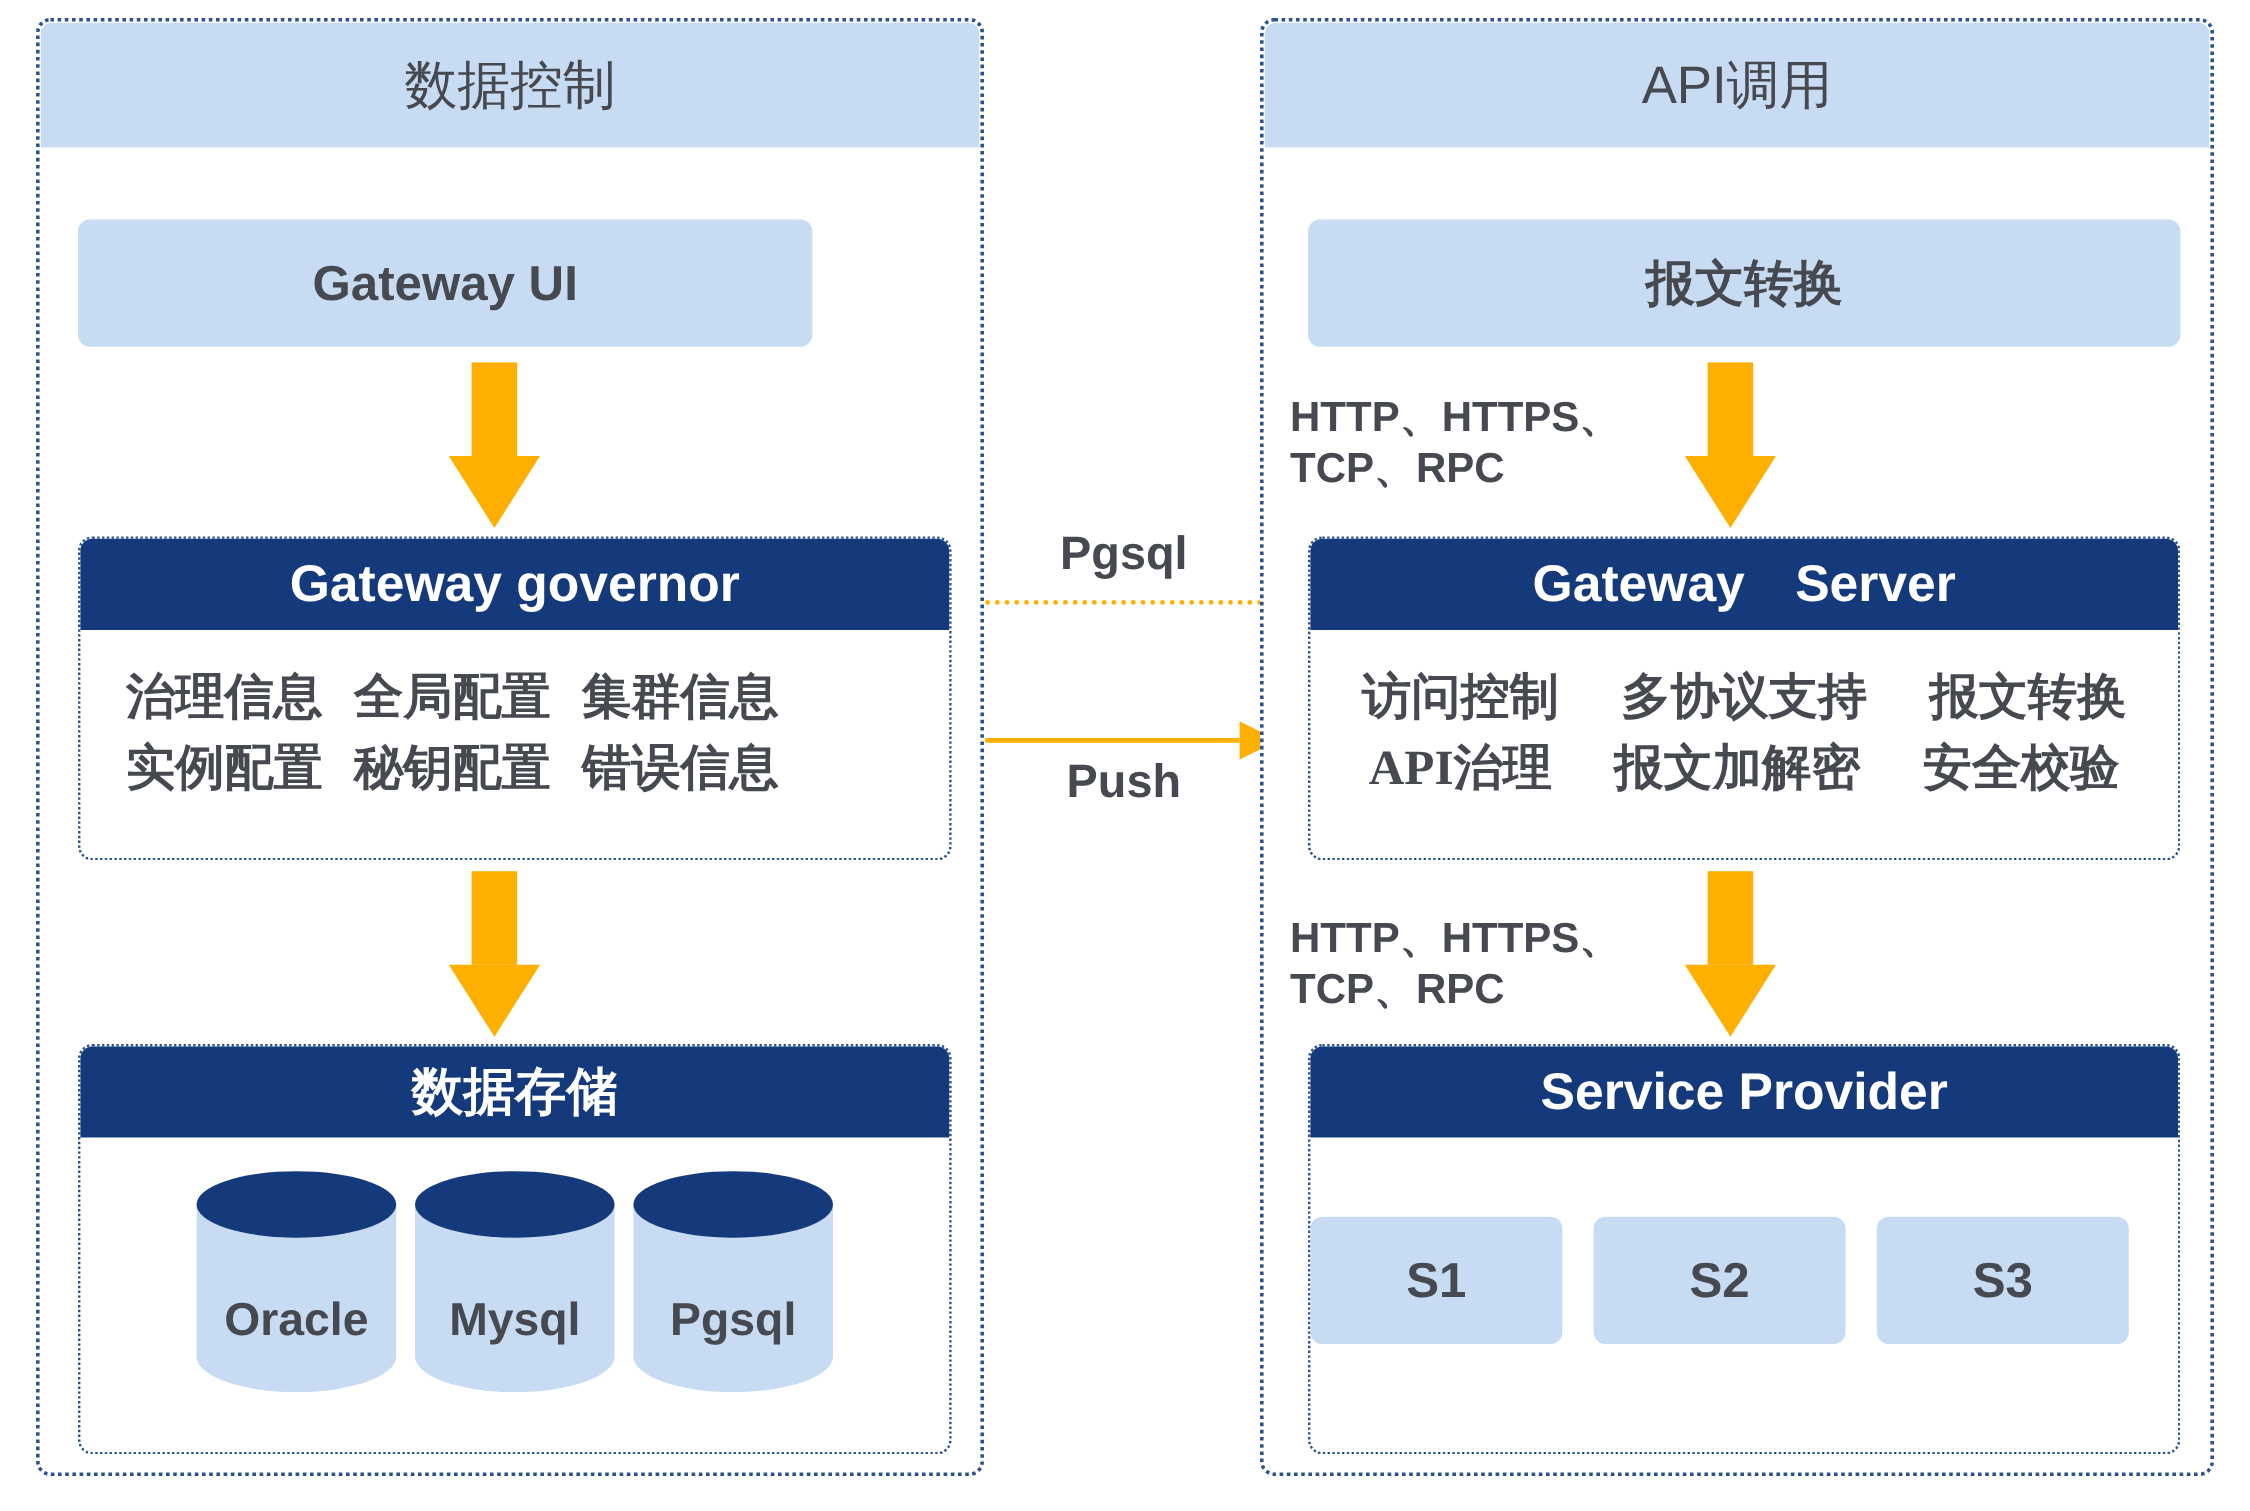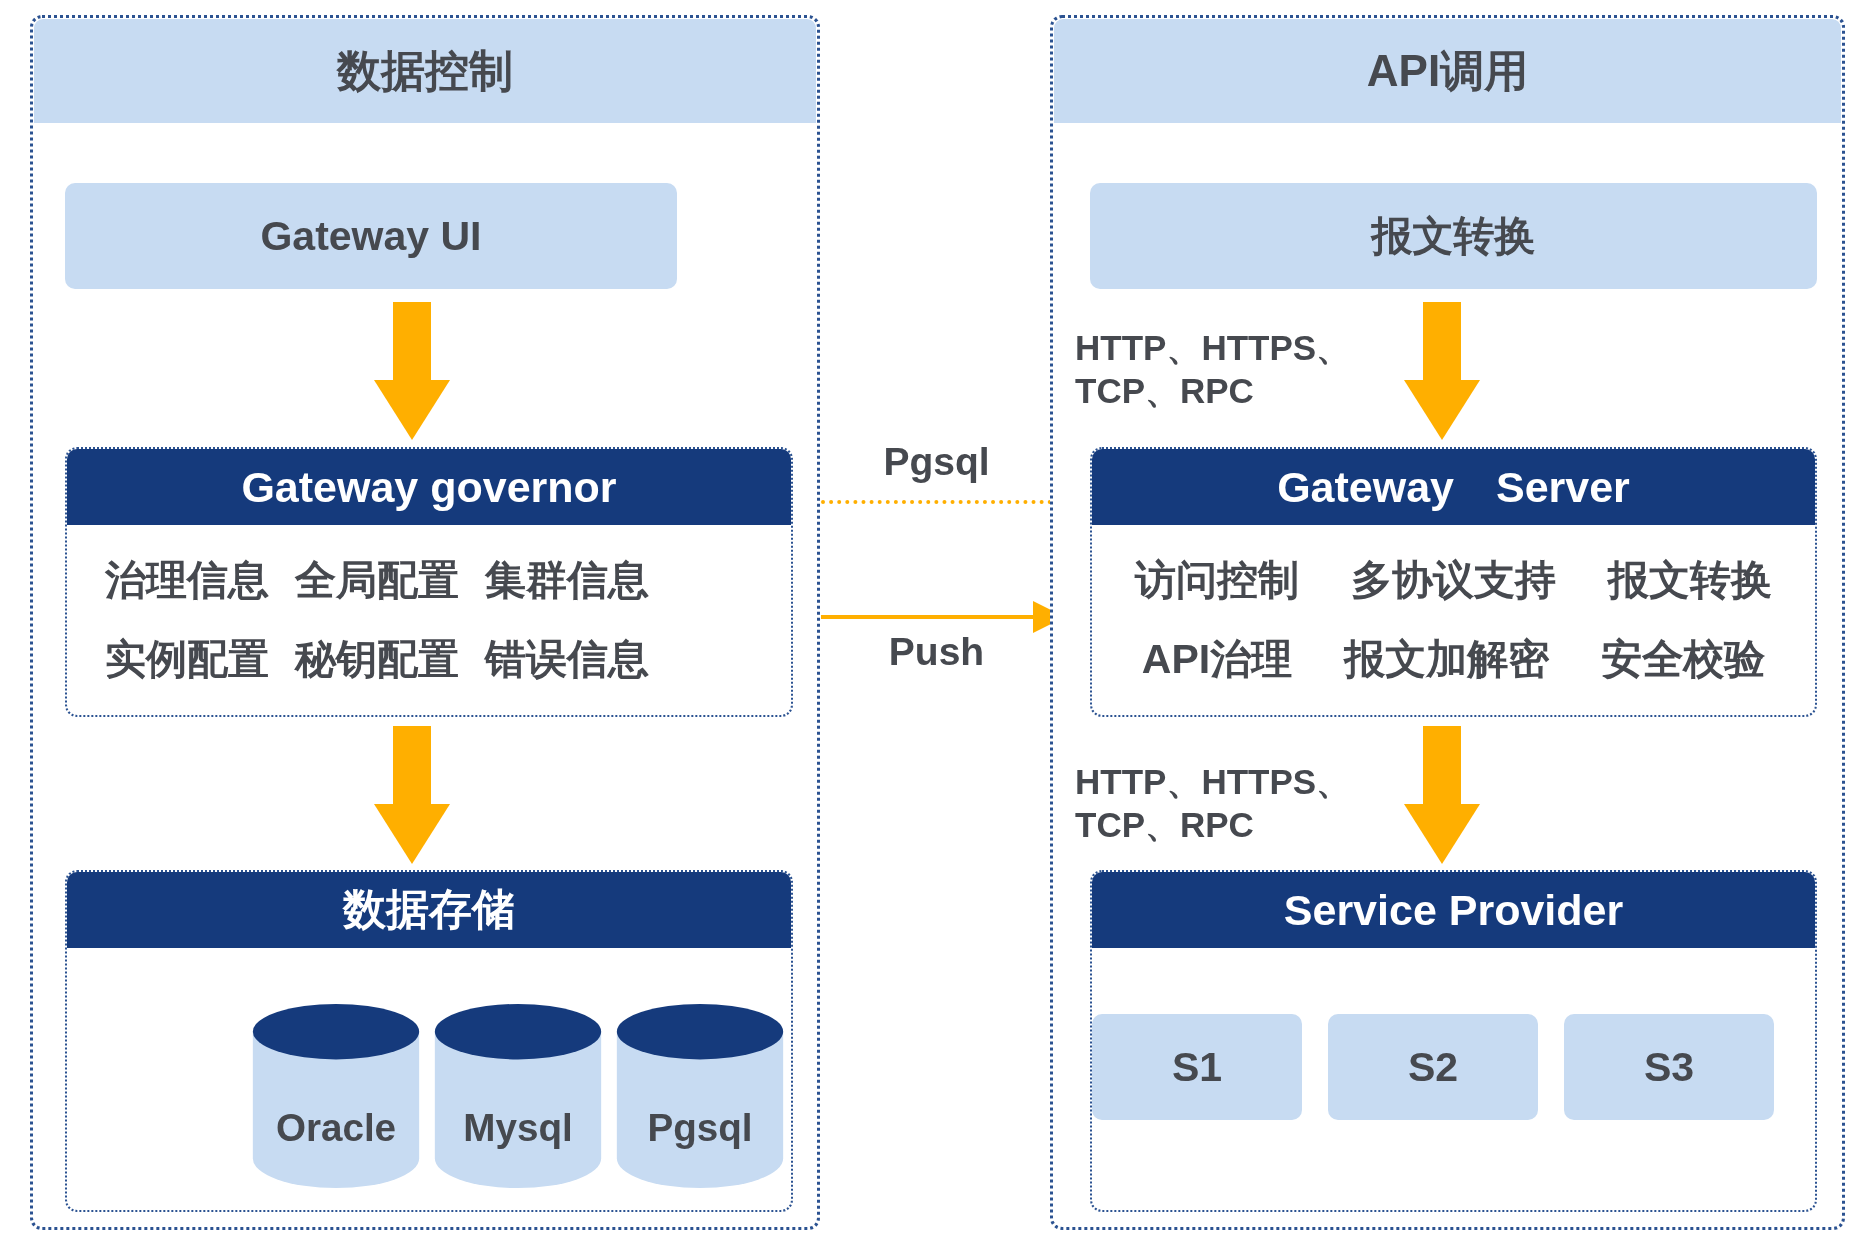--- a/index.html
+++ b/index.html
@@ -16,50 +16,50 @@
     font-family:"Liberation Sans","DejaVu Sans",sans-serif;color:var(--text);
   }
   .panel{
     position:absolute;border:3px dotted var(--border);border-radius:12px;
     box-sizing:border-box;background:#fff;
   }
   .band{
     position:absolute;left:1px;right:1px;top:1px;height:104px;
     background:var(--light_blue);border-radius:9px 9px 0 0;
     display:flex;align-items:center;justify-content:center;
-    font-size:44px;font-weight:bold;color:var(--text);
+    font-size:44px;font-weight:normal;color:var(--text);
   }
   .lightbox{
     position:absolute;background:var(--light_blue);border-radius:10px;
     display:flex;align-items:center;justify-content:center;
     font-size:41px;font-weight:600;color:var(--text);
   }
   .compound{
     position:absolute;border:2px dotted var(--border);border-radius:12px;
     box-sizing:border-box;background:#fff;
   }
   .c-header{
     height:76px;background:var(--navy);border-radius:10px 10px 0 0;
     display:flex;align-items:center;justify-content:center;
     color:var(--white);font-size:43px;font-weight:600;
   }
   .wide-space{word-spacing:30px;}
-  .rows{padding-top:28px;display:flex;flex-direction:column;gap:24px;}
+  .rows{padding-top:28px;display:flex;flex-direction:column;gap:4px;font-family:Liberation Serif, serif;}
   .row{display:flex;font-size:41px;font-weight:bold;color:var(--text);}
   .row.left{justify-content:flex-start;padding-left:38px;gap:26px;}
   .row.center{justify-content:center;gap:52px;}
   .arrow-down{position:absolute;width:76px;}
   .arrow-down .shaft{width:38px;height:78px;background:var(--orange);margin:0 auto;}
   .arrow-down .head{width:0;height:0;border-left:38px solid transparent;border-right:38px solid transparent;border-top:60px solid var(--orange);}
   .proto{position:absolute;font-size:35px;font-weight:bold;line-height:43px;color:var(--text);}
   .mid-label{position:absolute;width:233px;text-align:center;font-size:39px;font-weight:bold;color:var(--text);}
   .pull-line{position:absolute;width:231px;height:0;border-top:4px dotted var(--orange);}
   .push-line{position:absolute;width:212px;height:4px;background:var(--orange);}
   .push-head{position:absolute;width:0;height:0;border-top:16px solid transparent;border-bottom:16px solid transparent;border-left:32px solid var(--orange);}
-  .cyl-row{display:flex;justify-content:flex-end;padding-top:52px;}
+  .cyl-row{display:flex;justify-content:center;padding-top:24px;}
   .svc-row{display:flex;gap:26px;padding-top:66px;}
   .svc{
     width:210px;height:106px;background:var(--light_blue);border-radius:10px;
     display:flex;align-items:center;justify-content:center;
     font-size:41px;font-weight:600;color:var(--text);
   }
   svg.cyl{width:182px;height:198px;display:block;}
   svg.cyl text{font-family:"Liberation Sans","DejaVu Sans",sans-serif;}
 </style>
 </head>

